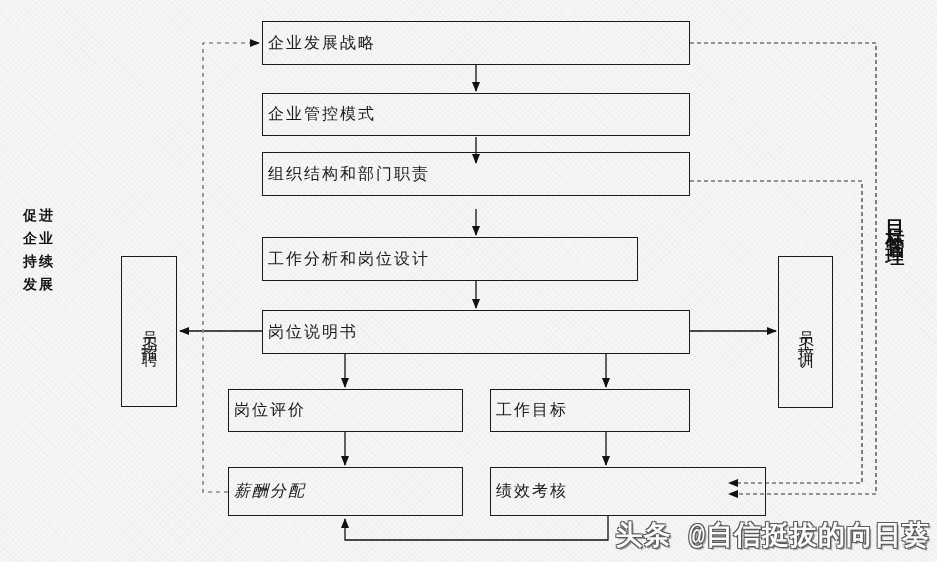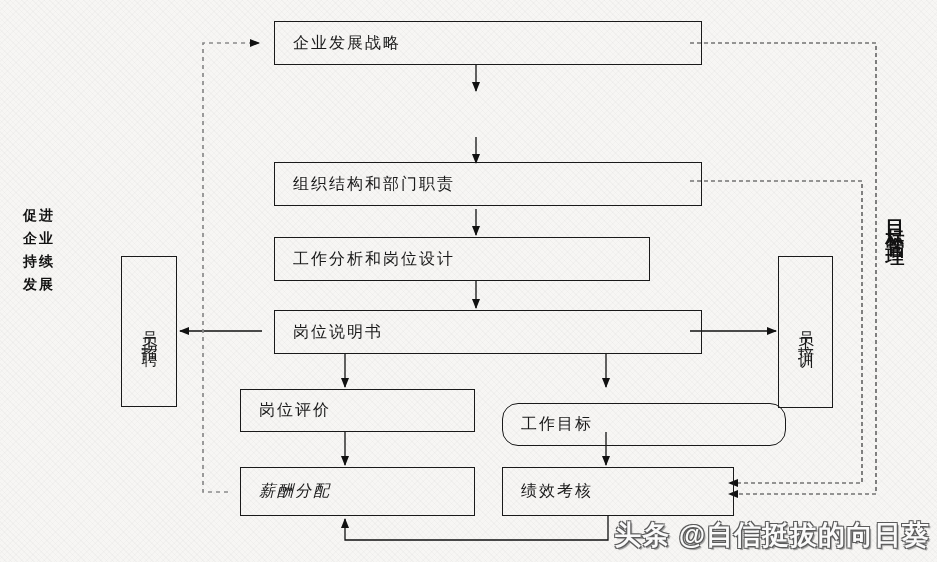--- a/index.html
+++ b/index.html
@@ -18,24 +18,23 @@
   }
   svg.connectors {
     position: absolute; left: 0; top: 0;
     width: 937px; height: 562px;
   }
   .fbox {
     position: absolute;
     border: 1.5px solid #1a1a1a;
     box-sizing: border-box;
     display: flex; align-items: center;
-    padding-left: 18px;
+    padding-left: 5px;
     font-size: 16px; letter-spacing: 2px; color: #1a1a1a;
     background: transparent;
-    margin-left: 12px;
   }
   .sbox {
     position: absolute;
     border: 1.5px solid #1a1a1a;
     box-sizing: border-box;
     display: flex; align-items: center; justify-content: center;
     writing-mode: vertical-rl; text-orientation: upright;
     font-size: 16px; letter-spacing: 7px; color: #1a1a1a;
     background: transparent;
   }
@@ -46,39 +45,39 @@
     letter-spacing: 2px; white-space: pre-line; color: #111;
   }
   .cap-right {
     position: absolute; left: 882px; top: 205px;
     writing-mode: vertical-rl; text-orientation: upright;
     font-family: "Liberation Sans", "DejaVu Sans", sans-serif;
     font-size: 19px; font-weight: bold; letter-spacing: 9px; color: #111;
   }
   .watermark {
     position: absolute; right: 7px; top: 517px;
-    font-family: Liberation Sans, sans-serif;
+    font-family: Liberation Mono, monospace;
     font-size: 27px; font-weight: bold; letter-spacing: 1px;
     color: #fafafa;
     text-shadow:
       -1px -1px 0 #5a5a5a, 1px -1px 0 #5a5a5a,
       -1px 1px 0 #5a5a5a, 1px 1px 0 #5a5a5a,
       2px 2px 1px #9a9a9a;
     white-space: nowrap;
   }
   
   #b-strategy       { left: 262px; top: 21px;  width: 428px; height: 44px; }
   #b-governance     { left: 262px; top: 93px;  width: 428px; height: 43px; }
-  #b-org            { left: 262px; top: 162px; width: 428px; height: 44px; }
+  #b-org            { left: 262px; top: 152px; width: 428px; height: 44px; }
   #b-jobanalysis    { left: 262px; top: 237px; width: 376px; height: 44px; }
   #b-jobdesc        { left: 262px; top: 310px; width: 428px; height: 44px; }
   #b-evaluation     { left: 228px; top: 389px; width: 235px; height: 43px; }
-  #b-goals          { left: 490px; top: 403px; width: 284px; height: 43px; border-radius: 16px; }
+  #b-goals          { left: 490px; top: 389px; width: 200px; height: 43px; }
   #b-salary         { left: 228px; top: 467px; width: 235px; height: 49px; font-style: italic; }
-  #b-performance    { left: 490px; top: 467px; width: 232px; height: 49px; }
+  #b-performance    { left: 490px; top: 467px; width: 276px; height: 49px; }
   #b-recruit        { left: 121px; top: 256px; width: 56px;  height: 151px; }
   #b-training       { left: 778px; top: 256px; width: 55px;  height: 152px; }
 </style>
 </head>
 <body>
 
 <div class="stage">
 
   <svg class="connectors" viewBox="0 0 937 562" xmlns="http://www.w3.org/2000/svg">
     <defs>
@@ -100,20 +99,21 @@
       <path d="M690,331 L776,331" marker-end="url(#ah)"></path>
       <path d="M608,516 L608,540 L345,540 L345,519" marker-end="url(#ah)"></path>
     </g>
 
     <path d="M228,492 L203,492 L203,43 L259,43" marker-end="url(#ah)" stroke="#8a8a8a" stroke-width="1.7" stroke-dasharray="4 4" fill="none"></path>
     <path d="M690,43 L876,43 L876,494 L729,494" marker-end="url(#ah)" stroke="#333" stroke-width="1.2" stroke-dasharray="4 3" fill="none"></path>
     <path d="M690,181 L862,181 L862,483 L729,483" marker-end="url(#ah)" stroke="#333" stroke-width="1.2" stroke-dasharray="4 3" fill="none"></path>
   </svg>
 
   <div class="fbox" id="b-strategy">企业发展战略</div>
+  <div class="fbox" id="b-governance">企业管控模式</div>
   <div class="fbox" id="b-org">组织结构和部门职责</div>
   <div class="fbox" id="b-jobanalysis">工作分析和岗位设计</div>
   <div class="fbox" id="b-evaluation">岗位评价</div>
   <div class="fbox" id="b-jobdesc">岗位说明书</div>
   <div class="fbox" id="b-goals">工作目标</div>
   <div class="fbox" id="b-salary">薪酬分配</div>
   <div class="fbox" id="b-performance">绩效考核</div>
 
   <div class="sbox" id="b-recruit">员工招聘</div>
   <div class="sbox" id="b-training">员工培训</div>

